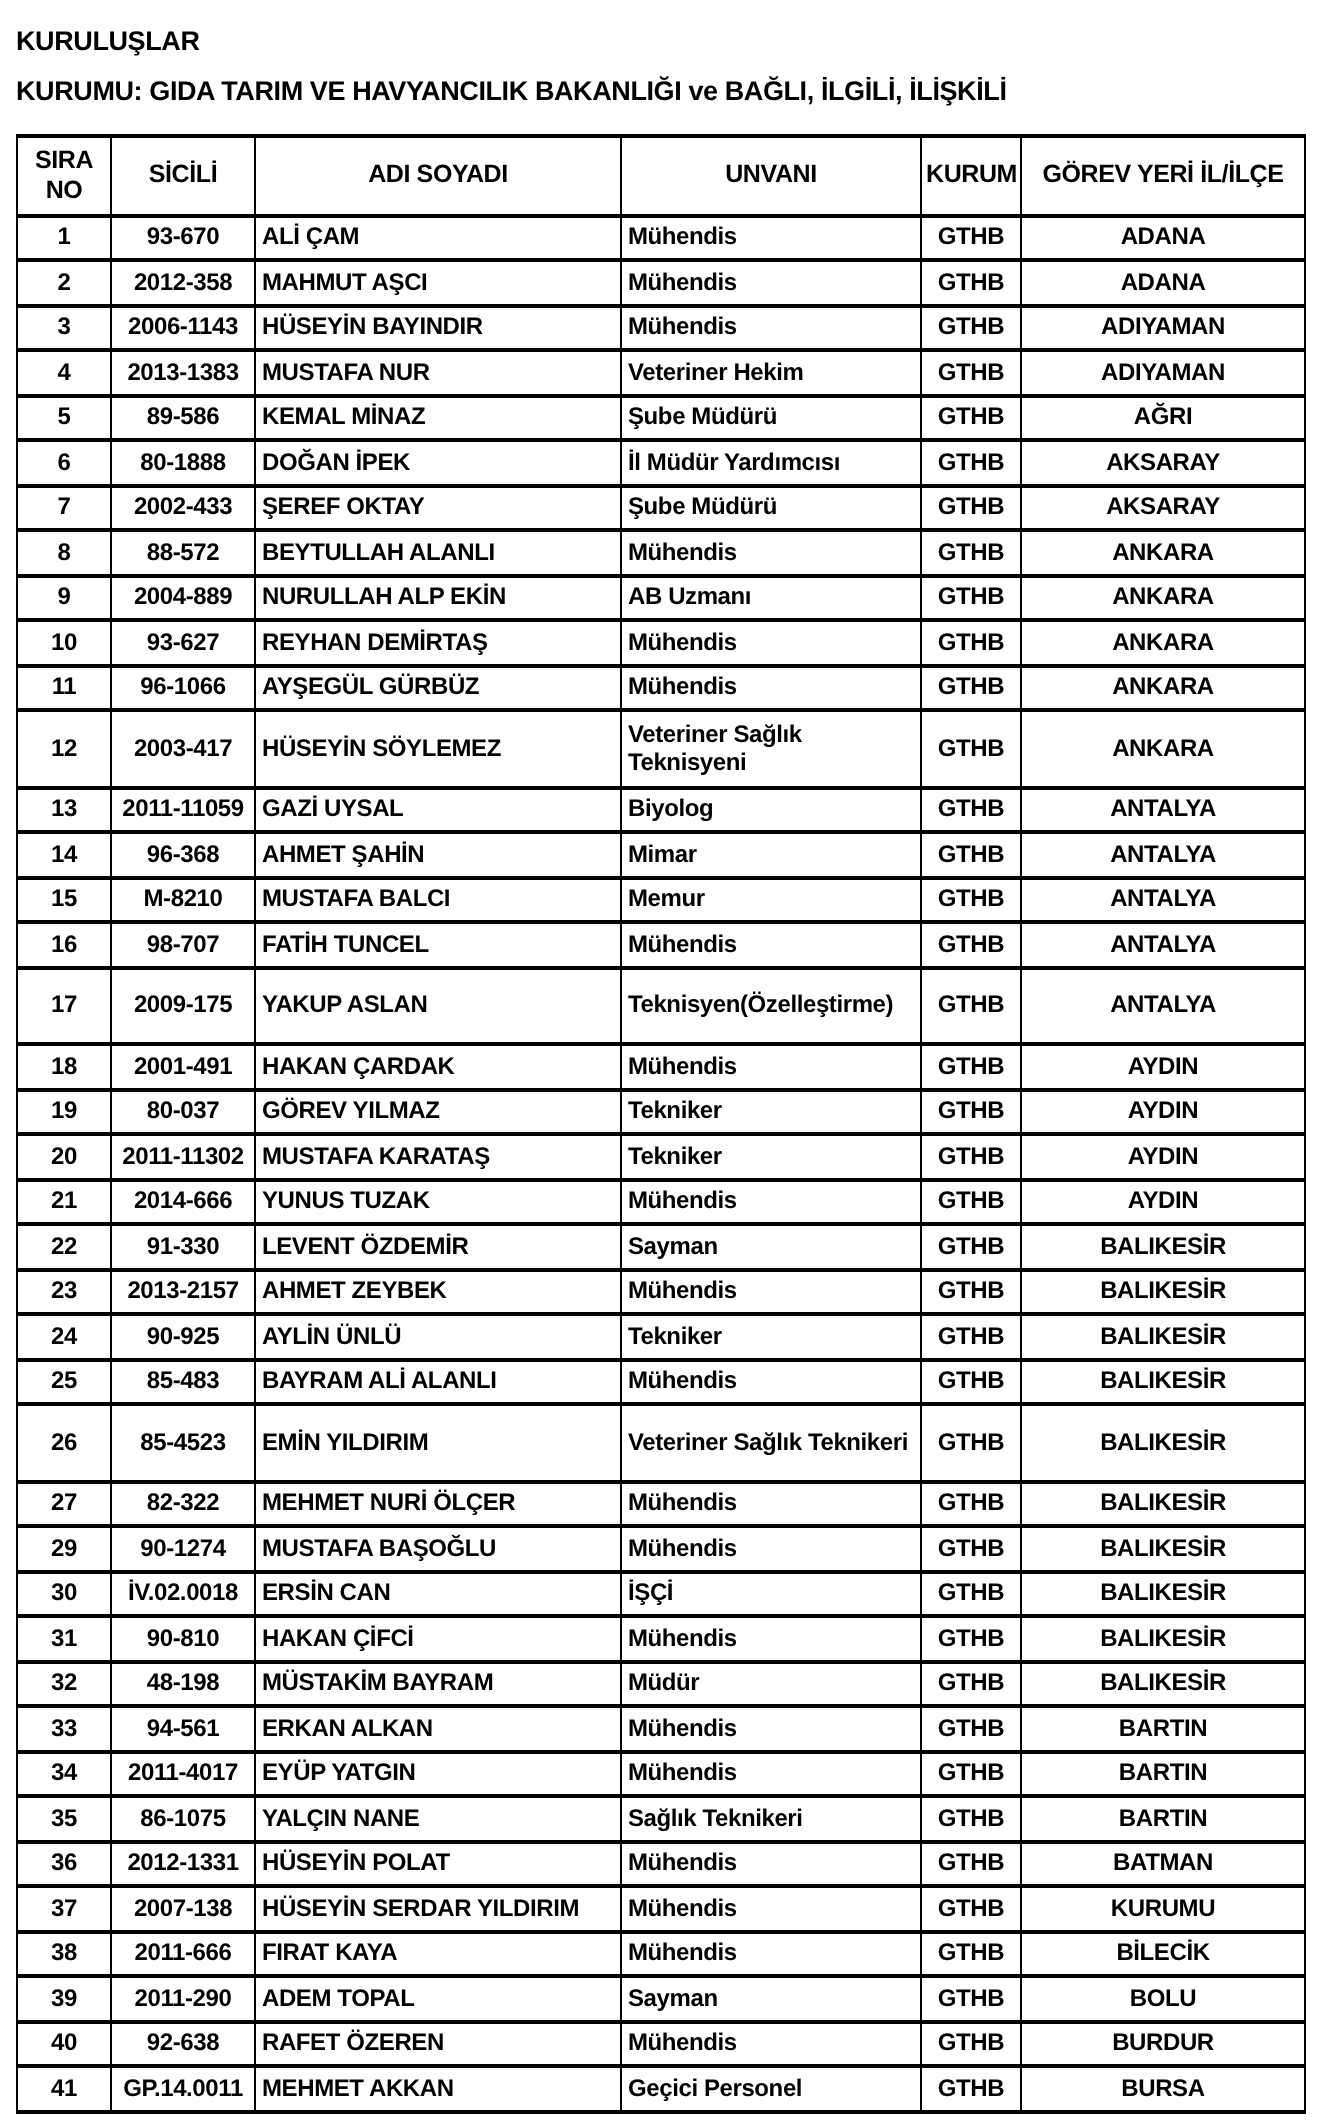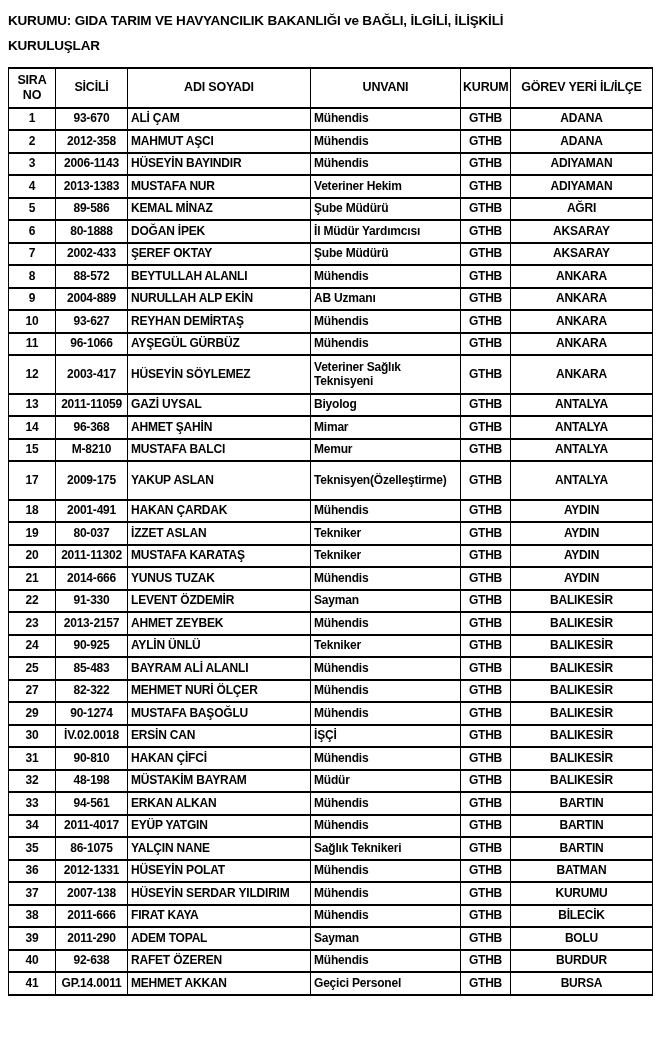--- a/index.html
+++ b/index.html
@@ -64,22 +64,22 @@
   col.c-ad   { width: 183px; }
   col.c-unv  { width: 150px; }
   col.c-kur  { width: 50px; }
   col.c-yer  { width: 142px; }
 </style>
 </head>
 <body>
 
 <div class="page">
   <div class="doc-title">
+    <div>KURULUŞLAR</div>
     <div>KURUMU: GIDA TARIM VE HAVYANCILIK BAKANLIĞI ve BAĞLI, İLGİLİ, İLİŞKİLİ</div>
-    <div>KURULUŞLAR</div>
   </div>
 
   <table class="roster">
     <colgroup>
       <col class="c-no">
         <col class="c-sic">
         <col class="c-ad">
         <col class="c-unv">
         <col class="c-kur">
         <col class="c-yer">
@@ -208,40 +208,48 @@
     <td class="al-c">ANTALYA</td>
   </tr>
         <tr>
     <td class="al-c">15</td>
     <td class="al-c">M-8210</td>
     <td class="al-l">MUSTAFA BALCI</td>
     <td class="al-l">Memur</td>
     <td class="al-c">GTHB</td>
     <td class="al-c">ANTALYA</td>
   </tr>
+        <tr>
+    <td class="al-c">16</td>
+    <td class="al-c">98-707</td>
+    <td class="al-l">FATİH TUNCEL</td>
+    <td class="al-l">Mühendis</td>
+    <td class="al-c">GTHB</td>
+    <td class="al-c">ANTALYA</td>
+  </tr>
         <tr class="tall">
     <td class="al-c">17</td>
     <td class="al-c">2009-175</td>
     <td class="al-l">YAKUP ASLAN</td>
     <td class="al-l">Teknisyen(Özelleştirme)</td>
     <td class="al-c">GTHB</td>
     <td class="al-c">ANTALYA</td>
   </tr>
         <tr>
     <td class="al-c">18</td>
     <td class="al-c">2001-491</td>
     <td class="al-l">HAKAN ÇARDAK</td>
     <td class="al-l">Mühendis</td>
     <td class="al-c">GTHB</td>
     <td class="al-c">AYDIN</td>
   </tr>
         <tr>
     <td class="al-c">19</td>
     <td class="al-c">80-037</td>
-    <td class="al-l">İZZET ASLAN</td>
+    <td class="al-l">GÖREV YILMAZ</td>
     <td class="al-l">Tekniker</td>
     <td class="al-c">GTHB</td>
     <td class="al-c">AYDIN</td>
   </tr>
         <tr>
     <td class="al-c">20</td>
     <td class="al-c">2011-11302</td>
     <td class="al-l">MUSTAFA KARATAŞ</td>
     <td class="al-l">Tekniker</td>
     <td class="al-c">GTHB</td>
@@ -277,20 +285,28 @@
     <td class="al-l">AYLİN ÜNLÜ</td>
     <td class="al-l">Tekniker</td>
     <td class="al-c">GTHB</td>
     <td class="al-c">BALIKESİR</td>
   </tr>
         <tr>
     <td class="al-c">25</td>
     <td class="al-c">85-483</td>
     <td class="al-l">BAYRAM ALİ ALANLI</td>
     <td class="al-l">Mühendis</td>
+    <td class="al-c">GTHB</td>
+    <td class="al-c">BALIKESİR</td>
+  </tr>
+        <tr class="tall">
+    <td class="al-c">26</td>
+    <td class="al-c">85-4523</td>
+    <td class="al-l">EMİN YILDIRIM</td>
+    <td class="al-l">Veteriner Sağlık Teknikeri</td>
     <td class="al-c">GTHB</td>
     <td class="al-c">BALIKESİR</td>
   </tr>
         <tr>
     <td class="al-c">27</td>
     <td class="al-c">82-322</td>
     <td class="al-l">MEHMET NURİ ÖLÇER</td>
     <td class="al-l">Mühendis</td>
     <td class="al-c">GTHB</td>
     <td class="al-c">BALIKESİR</td>

